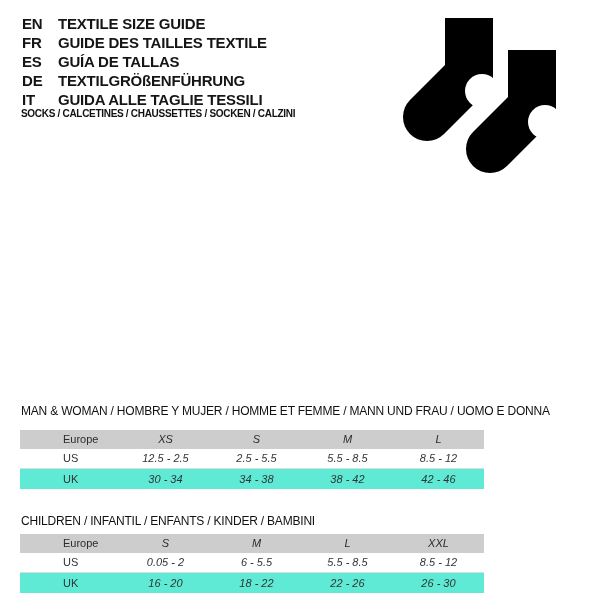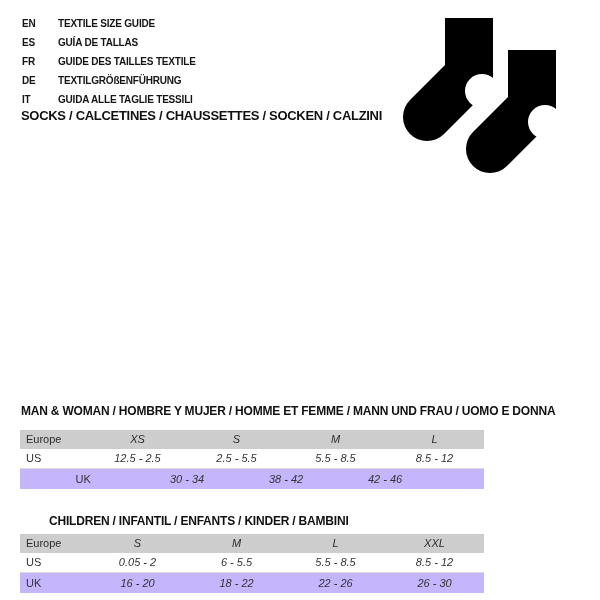--- a/index.html
+++ b/index.html
@@ -16,101 +16,101 @@
   
   .lang-list {
     position: absolute;
     left: 22px;
     top: 14px;
   }
   .lang-row {
     display: flex;
     height: 19px;
     line-height: 19px;
-    font-size: 10px;
+    font-size: 15px;
     font-weight: bold;
     letter-spacing: -0.2px;
     color: #151515;
   }
   .lang-code { width: 36px; }
   .lang-label { white-space: nowrap; }
 
   
   .category-line {
     position: absolute;
     left: 21px;
     top: 108px;
-    font-size: 13px;
+    font-size: 10px;
     font-weight: bold;
     letter-spacing: -0.3px;
     color: #111;
     white-space: nowrap;
   }
 
   
   .socks-icon {
     position: absolute;
     left: 385px;
     top: 5px;
   }
 
   
   .table-title {
     position: absolute;
     left: 21px;
     font-size: 12px;
-    font-weight: bold;
+    font-weight: normal;
     letter-spacing: -0.2px;
     color: #111;
     white-space: nowrap;
   }
   .title-1 { top: 404px; }
-  .title-2 { top: 514px; margin-left: 28px; }
+  .title-2 { top: 514px; }
 
   .size-table {
     position: absolute;
     left: 20px;
     width: 464px;
     font-size: 11px;
     color: #333;
   }
   .table-1 { top: 430px; }
   .table-2 { top: 534px; }
 
   .t-row { display: flex; }
   .t-head {
     background: #cdcdcd;
     height: 19px;
     line-height: 19px;
     color: #2c2c2c;
   }
   .t-body { height: 20px; line-height: 20px; justify-content: center; }
   .row-us { background: #ffffff; border-bottom: 1px solid #dcdcdc; height: 19px; line-height: 19px; }
-  .row-uk { background: #c4b5fd; }
+  .row-uk { background: #5eead4; }
 
-  .c0 { width: 62px; padding-left: 6px; text-align: left; }
+  .c0 { width: 62px; padding-left: 6px; text-align: left; margin-left: 37px; }
   .c  { width: 99px; text-align: center; font-style: italic; }
 </style>
 </head>
 <body>
 
 <div class="canvas">
 
   <div class="lang-list">
     <div class="lang-row">
       <span class="lang-code">EN</span>
       <span class="lang-label">TEXTILE SIZE GUIDE</span>
     </div>
     <div class="lang-row">
+      <span class="lang-code">FR</span>
+      <span class="lang-label">GUIDE DES TAILLES TEXTILE</span>
+    </div>
+    <div class="lang-row">
       <span class="lang-code">ES</span>
       <span class="lang-label">GUÍA DE TALLAS</span>
-    </div>
-    <div class="lang-row">
-      <span class="lang-code">FR</span>
-      <span class="lang-label">GUIDE DES TAILLES TEXTILE</span>
     </div>
     <div class="lang-row">
       <span class="lang-code">DE</span>
       <span class="lang-label">TEXTILGRÖßENFÜHRUNG</span>
     </div>
     <div class="lang-row">
       <span class="lang-code">IT</span>
       <span class="lang-label">GUIDA ALLE TAGLIE TESSILI</span>
     </div>
   </div>
@@ -140,20 +140,21 @@
     <div class="t-row t-body row-us">
       <span class="c0">US</span>
       <span class="c">12.5 - 2.5</span>
       <span class="c">2.5 - 5.5</span>
       <span class="c">5.5 - 8.5</span>
       <span class="c">8.5 - 12</span>
     </div>
     <div class="t-row t-body row-uk">
       <span class="c0">UK</span>
       <span class="c">30 - 34</span>
+      <span class="c">34 - 38</span>
       <span class="c">38 - 42</span>
       <span class="c">42 - 46</span>
     </div>
   </div>
 
   <div class="table-title title-2">CHILDREN / INFANTIL / ENFANTS / KINDER / BAMBINI</div>
   <div class="size-table table-2">
     <div class="t-row t-head">
       <span class="c0">Europe</span>
       <span class="c">S</span>

